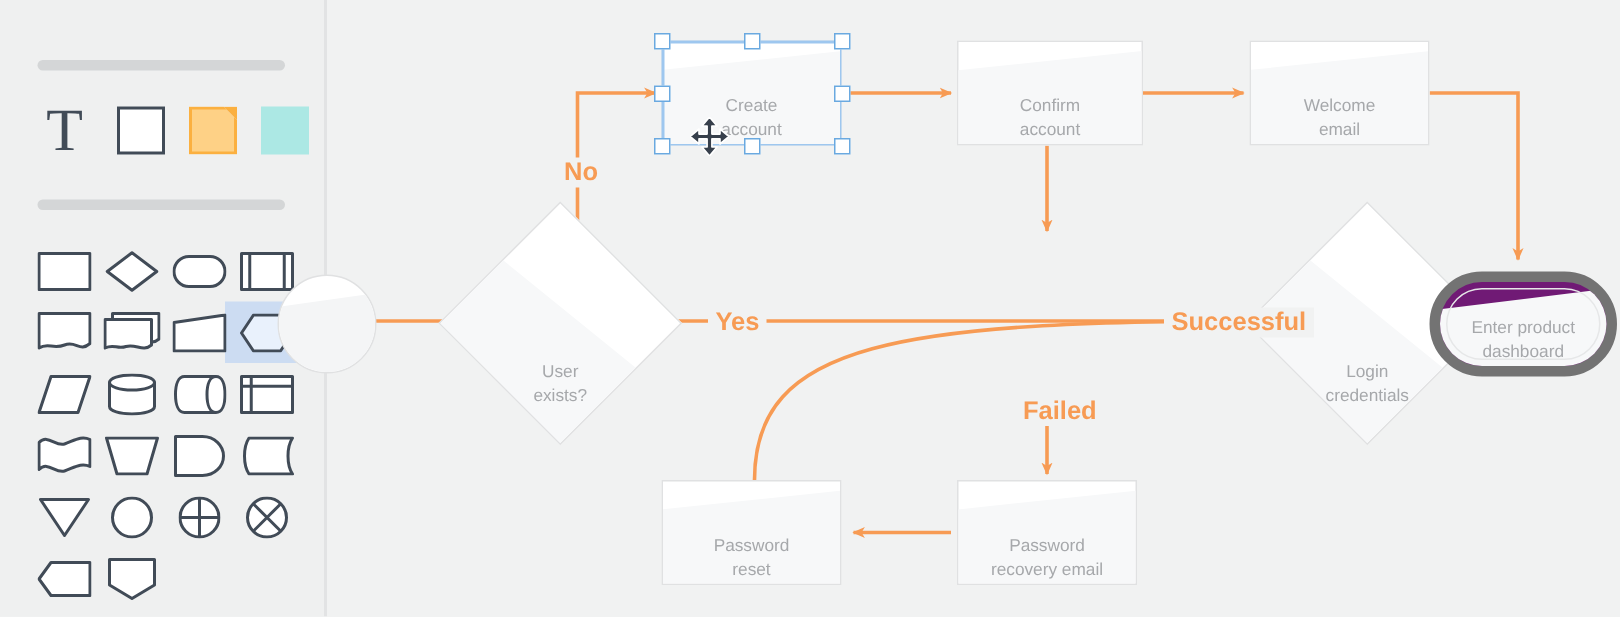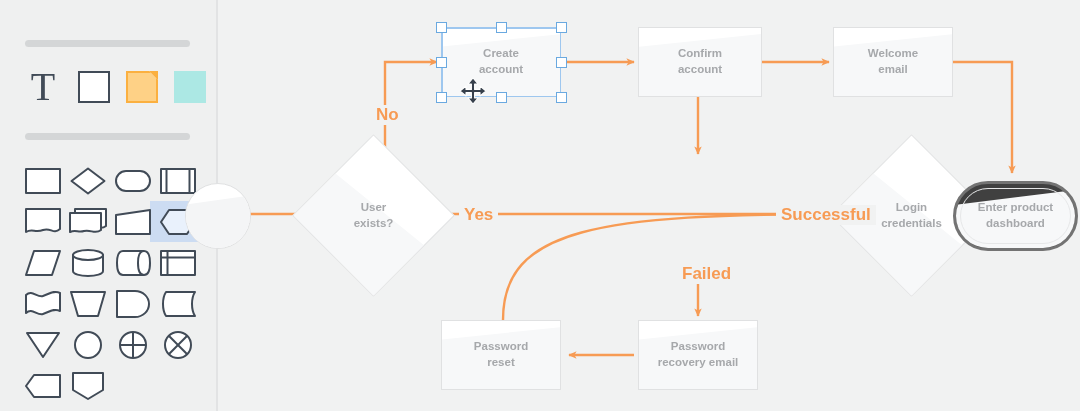--- a/index.html
+++ b/index.html
@@ -80,23 +80,23 @@
     border-left:2px solid #e2e3e4;
     box-sizing:border-box;
   }
   #canvas-inner{position:absolute;inset:0;}
 
   svg#edges{position:absolute;left:0;top:0;width:864px;height:411px;overflow:visible;}
 
   
   .node{
     position:absolute;
-    display:flex;align-items:center;justify-content:center;
+    display:flex;align-items:flex-end;justify-content:center;
     text-align:center;
-    color:#a6a8ab;font-weight:bold;font-size:11.5px;line-height:1.38;
+    color:#a6a8ab;font-weight:normal;font-size:11.5px;line-height:1.38;
     box-sizing:border-box;
     z-index:3;
   }
   .node .lbl{position:relative;z-index:2;padding:0 6px;}
 
   .node.rect{
     background:#ffffff;border:1px solid #e0e1e2;
     overflow:hidden;
   }
   .node.rect::after{
@@ -115,22 +115,22 @@
     transform:rotate(45deg);
     overflow:hidden;
     box-sizing:border-box;
   }
   .node.diamond .dshape::after{
     content:"";position:absolute;left:-20%;top:42%;width:160%;height:120%;
     background:#f7f8f9;transform:rotate(-6deg);
   }
 
   .node.stadium{
-    background:#404040;
-    border:3px solid #737373;
+    background:#701a75;
+    border:7px solid #737373;
     border-radius:999px;
     overflow:hidden;
   }
   .node.stadium .inner-ring{
     position:absolute;left:4px;top:4px;right:4px;bottom:4px;
     border:1px solid #e6e7e8;border-radius:999px;z-index:2;
   }
   .node.stadium::after{
     content:"";position:absolute;left:-10%;top:20%;width:130%;height:130%;
     background:#f7f8f9;transform:rotate(-7deg);z-index:1;
@@ -391,21 +391,21 @@
 
       <div class="node rect" style="left:223px;top:320px;width:120px;height:70px">
         <div class="lbl">Password<br>reset</div>
       </div>
 
       <div class="node rect" style="left:420px;top:320px;width:120px;height:70px">
         <div class="lbl">Password<br>recovery email</div>
       </div>
 
       <div class="edge-label" style="left:153px;top:105px">No</div>
-      <div class="edge-label" style="left:241px;top:205px">Yes</div>
+      <div class="edge-label" style="left:254px;top:205px">Yes</div>
       <div class="edge-label" style="left:558px;top:205px">Successful</div>
       <div class="edge-label" style="left:459px;top:264px">Failed</div>
 
       <div class="sel-frame" style="left:223px;top:27px;width:120px;height:70px">
         <div class="edge-line" style="left:0;top:0;width:120px;height:1.5px"></div>
         <div class="edge-line" style="left:0;top:68.5px;width:120px;height:1.5px"></div>
         <div class="edge-line" style="left:0;top:0;width:1.5px;height:70px"></div>
         <div class="edge-line" style="left:118.5px;top:0;width:1.5px;height:70px"></div>
 
         <div class="handle" style="left:-5.5px;top:-5.5px"></div>

